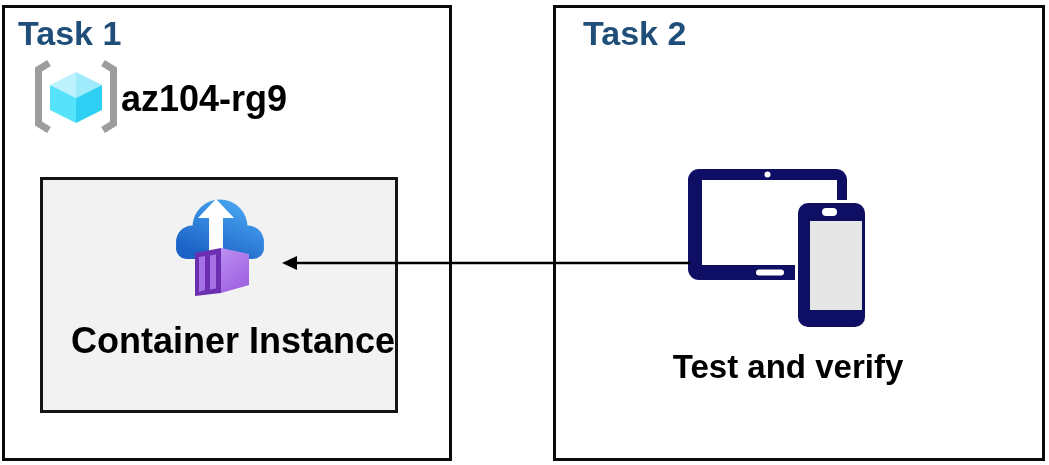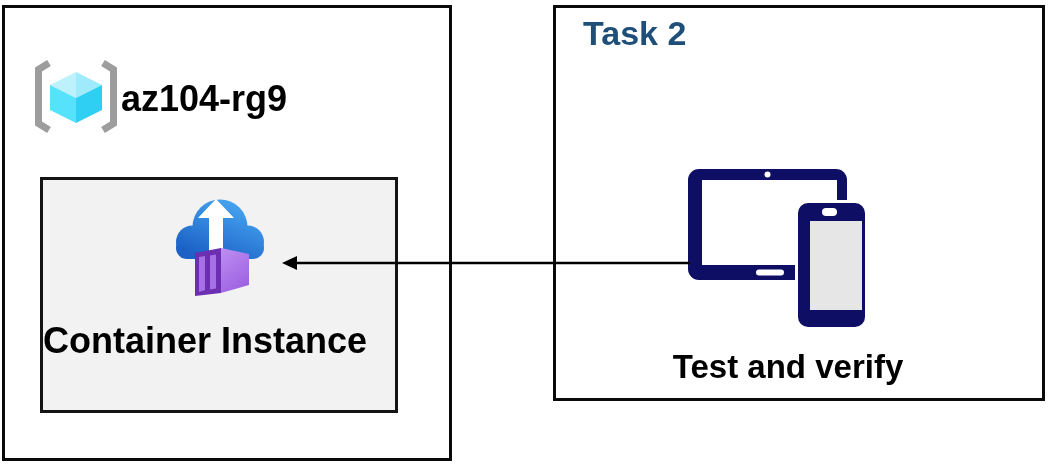--- a/index.html
+++ b/index.html
@@ -10,21 +10,21 @@
     background:#ffffff;
     font-family:"Liberation Sans", sans-serif;
     overflow:hidden;
   }
   .task-box {
     position:absolute;
     border:3px solid #0a0a0a;
     background:#ffffff;
   }
   .task-box.t1 { left:2px;  top:5px; width:450px; height:456px; }
-  .task-box.t2 { left:553px; top:5px; width:492px; height:396px; }
+  .task-box.t2 { left:553px; top:5px; width:492px; height:456px; }
   .task-title {
     position:absolute;
     font-size:34px; font-weight:bold;
     color:#1F4E79;
     letter-spacing:0;
     white-space:nowrap;
   }
   .t1 .task-title { left:13px; top:6px; }
   .t2 .task-title { left:27px; top:6px; }
   .rg-icon { position:absolute; left:27px; top:49px; width:90px; height:78px; }
@@ -34,37 +34,38 @@
   }
   .ci-box {
     position:absolute; left:35px; top:169px;
     width:358px; height:236px;
     background:#f2f2f2;
     border:3px solid #141414;
   }
   .ci-icon { display:block; margin:17px auto 0 auto; width:96px; height:100px; }
   .ci-label {
     position:absolute; left:0; top:140px; width:100%;
-    text-align:left;
+    text-align:right;
     font-size:36px; font-weight:bold; color:#000000; white-space:nowrap;
   }
   .devices-icon { position:absolute; left:129px; top:157px; width:190px; height:165px; }
   .t2-label {
     position:absolute; left:0; top:340px; width:464px;
     text-align:center;
     font-size:33px; font-weight:bold; color:#000000; white-space:nowrap;
   }
   .arrow-svg { position:absolute; left:280px; top:250px; width:412px; height:26px; }
 </style>
 </head>
 <body>
 
 <div class="canvas">
 
   <div class="task-box t1">
+    <div class="task-title">Task 1</div>
 
     <svg class="rg-icon" viewBox="0 0 90 78" aria-hidden="true">
       <path d="M17,6 L6.5,12.5 L6.5,66.5 L17,73" fill="none" stroke-width="7" stroke-linecap="butt" stroke="#9d9d9d"></path>
       <path d="M71,6 L81.5,12.5 L81.5,66.5 L71,73" fill="none" stroke-width="7" stroke-linecap="butt" stroke="#9d9d9d"></path>
       <polygon points="44,15 18,28 44,41" fill="#bdf2fd"></polygon>
       <polygon points="44,15 70,28 44,41" fill="#9febfb"></polygon>
       <polygon points="18,28 44,41 44,66 18,53" fill="#55e2fa"></polygon>
       <polygon points="44,41 70,28 70,53 44,66" fill="#2ecff2"></polygon>
     </svg>
     <span class="rg-name">az104-rg9</span>

